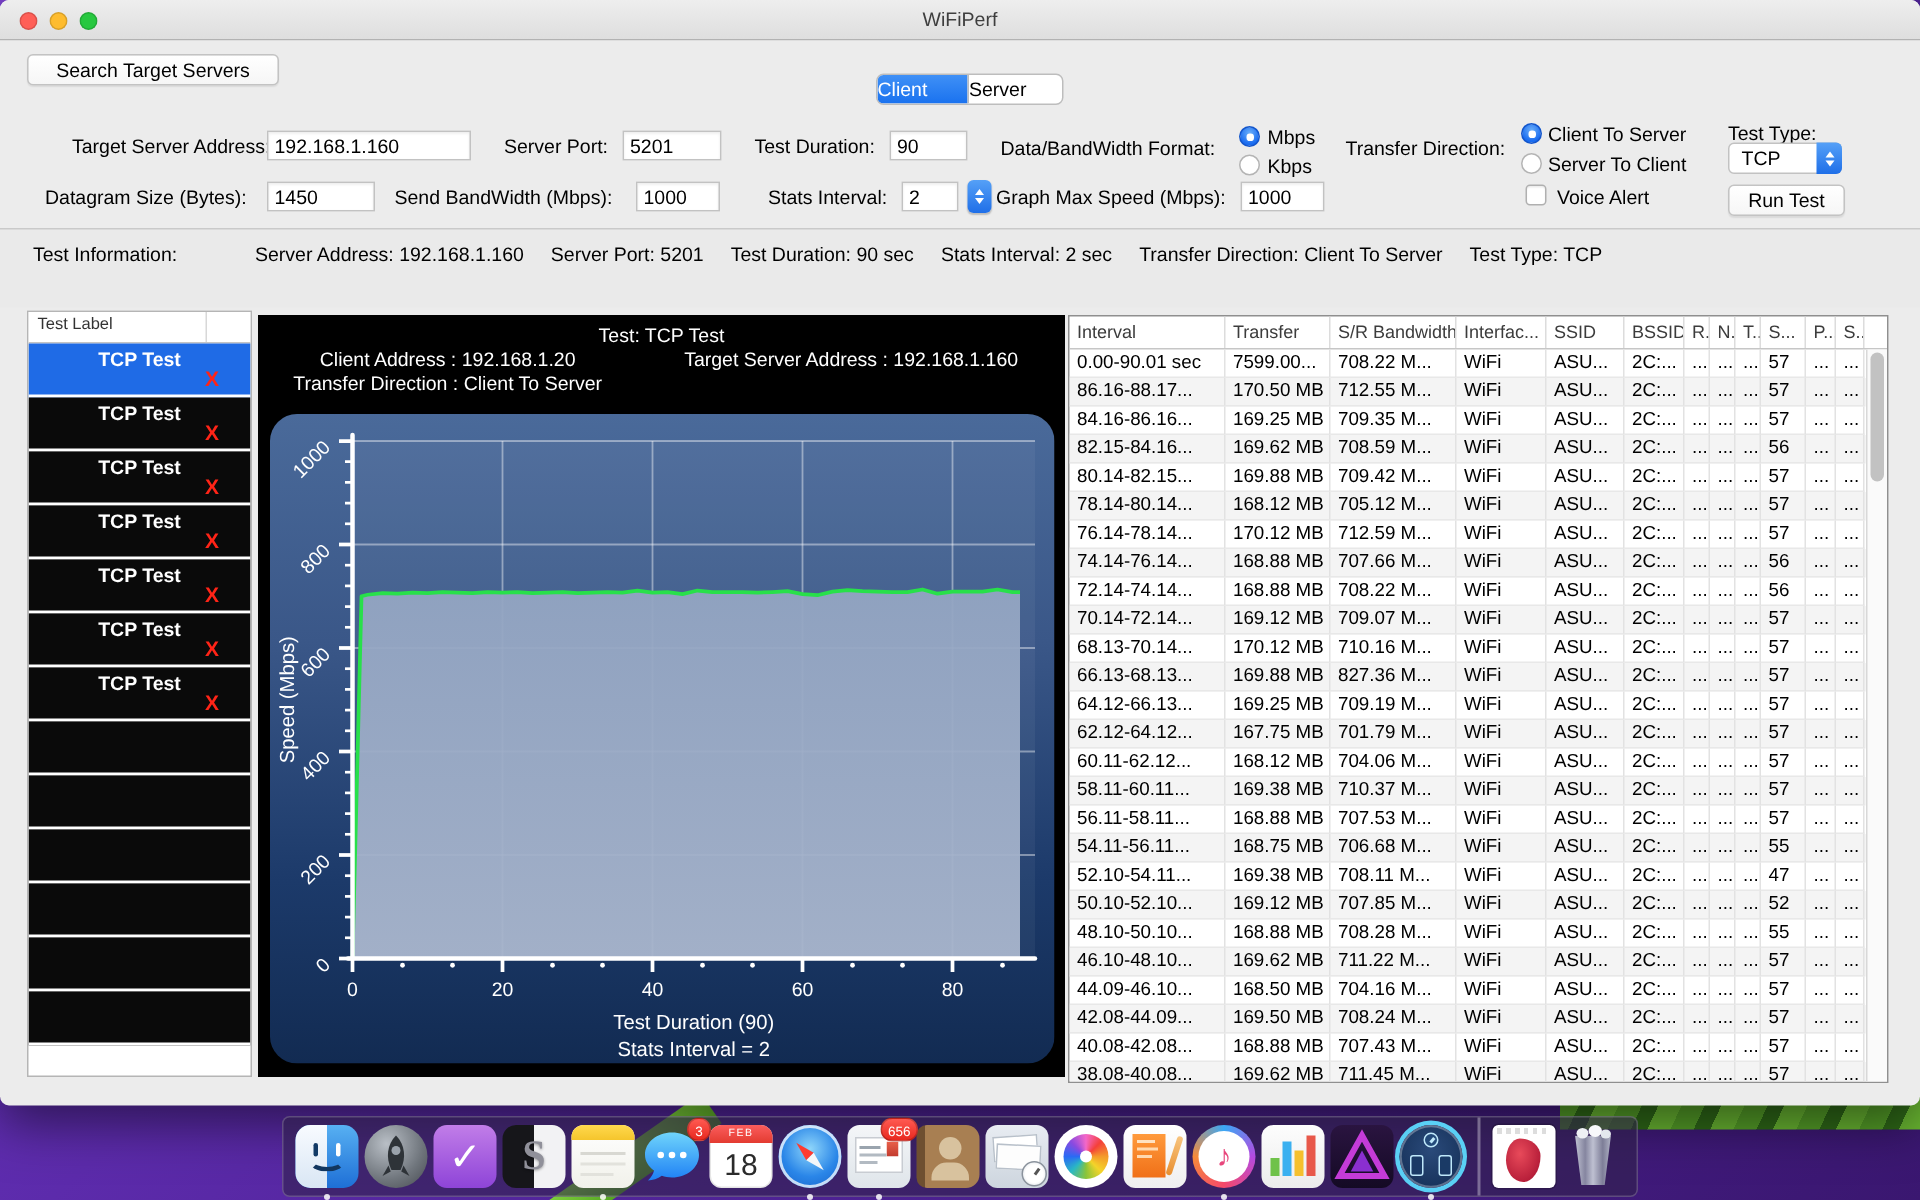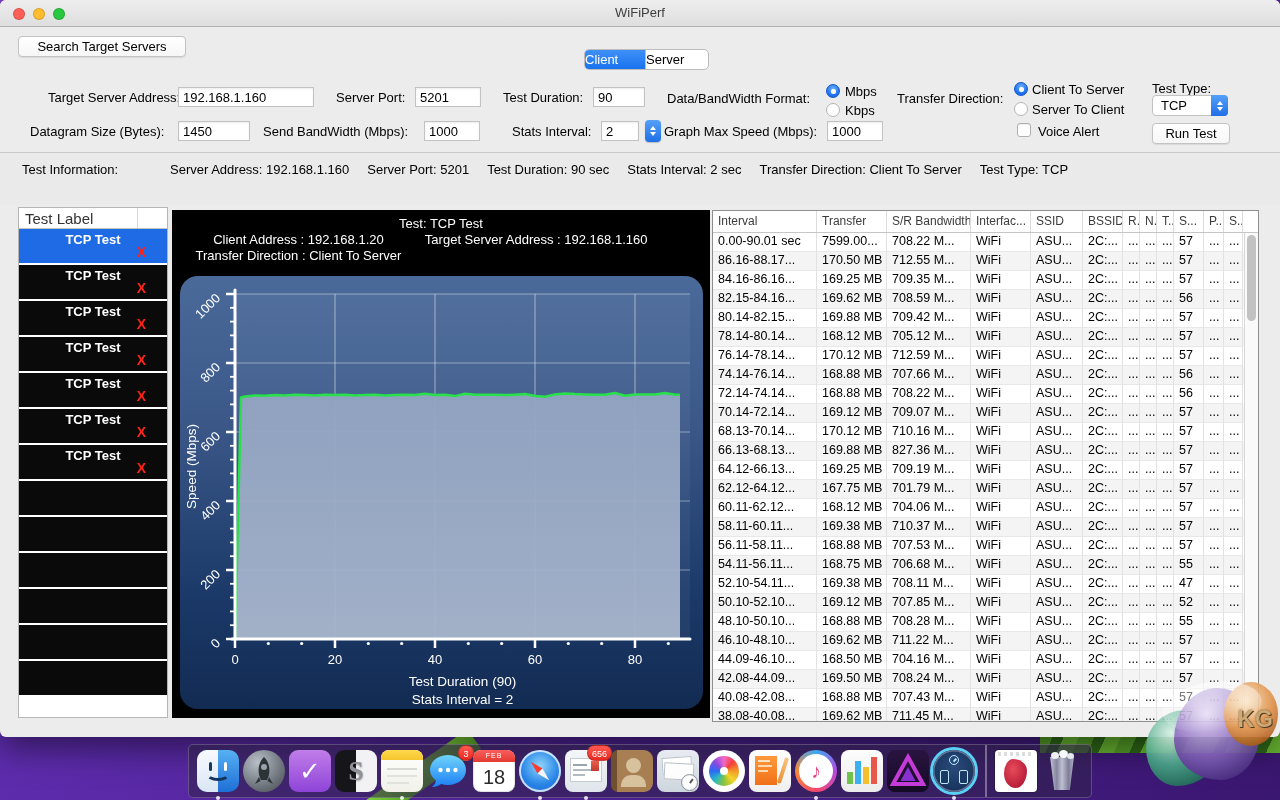--- a/index.html
+++ b/index.html
@@ -63,34 +63,34 @@
   .testinfo { position:absolute; left:0; top:152px; width:1280px; height:53px;
     border-top:1px solid #c9c9c9; background:#eaeaea; }
   .ti-label { position:absolute; left:22px; top:9px; }
   .ti-line1 { position:absolute; left:170px; top:9px; display:flex; gap:18px; white-space:nowrap; }
   .ti-line2 { position:absolute; left:170px; top:33px; display:flex; gap:46px; white-space:nowrap; }
 
   
   .testlist { position:absolute; left:18px; top:207px; width:150px; height:511px; overflow:hidden;
     background:#fff; border:1px solid #b5b5b5; }
   .tl-header { height:21px; background:#fff; border-bottom:1px solid #c4c4c4; display:flex; }
-  .tl-header .h1 { flex:1; padding:2px 0 0 6px; font-size:15px; color:#333; }
+  .tl-header .h1 { flex:1; padding:2px 0 0 6px; font-size:11px; color:#333; }
   .tl-header .h2 { width:30px; border-left:1px solid #d8d8d8; }
   .tl-row { position:relative; height:36px; background:#0a0a0a; border-bottom:2px solid #fff; }
   .tl-row.selected { background:#1f6be6; }
   .tl-lbl { padding-top:3px; text-align:center; color:#fff; font-weight:bold; font-size:13px; }
   .tl-x { position:absolute; right:21px; top:15px; color:#ff2417; font-weight:bold; font-size:14px; }
 
   
   .chartpane { position:absolute; left:172px; top:210px; width:538px; height:508px; background:#000;
     color:#fff; }
   .ch-line1 { text-align:center; padding-top:6px; }
   .ch-row { display:flex; margin-top:1px; }
   .ch-row .c1 { width:47%; text-align:center; }
-  .ch-row .c2 { width:53%; }
+  .ch-row .c2 { width:53%; text-align:center; }
   #chart-svg { position:absolute; left:8px; top:66px; }
 
   
   .datatable { position:absolute; left:712px; top:210px; width:547px; height:512px; background:#fff;
     border:1px solid #8f8f8f; overflow:hidden; }
   .thead, .tr { display:grid; grid-template-columns:104px 70px 84px 60px 52px 40px 17px 17px 17px 30px 20px 19px; }
   .thead { height:22px; border-bottom:1px solid #c6c6c6; }
   .th { font-size:12px; color:#3c3c3c; padding:3px 0 0 5px; border-right:1px solid #dcdcdc;
     white-space:nowrap; overflow:hidden; }
   .tr { height:19px; }
@@ -865,20 +865,13 @@
         <div style="position:absolute;left:9px;top:9px;width:23px;height:29px;background:radial-gradient(ellipse at 40% 35%,#e84a5a,#b81f3a 70%,#8a1028);border-radius:40% 60% 50% 50%/50% 40% 60% 50%"></div>
       </div>
       <div class="dock-item">
         <div style="position:absolute;left:8px;top:7px;right:8px;bottom:2px;background:linear-gradient(90deg,rgba(218,223,233,.9),rgba(160,168,182,.75) 30%,rgba(205,210,222,.9) 50%,rgba(150,158,172,.75) 75%,rgba(200,206,218,.9));clip-path:polygon(4% 0,96% 0,80% 100%,20% 100%)"></div>
         <div style="position:absolute;left:10px;top:2px;width:8px;height:7px;border-radius:50%;background:#eef0f4"></div>
         <div style="position:absolute;left:18px;top:0;width:9px;height:8px;border-radius:50%;background:#f8f9fb"></div>
         <div style="position:absolute;left:26px;top:3px;width:7px;height:6px;border-radius:50%;background:#e4e8ee"></div>
       </div>
     </div>
 
-  <div class="kg">
-    <div class="kg-blob kg-teal"></div>
-    <div class="kg-blob kg-purple"></div>
-    <div class="kg-blob kg-orange"></div>
-    <div class="kg-gloss"></div>
-    <div class="kg-text">KG</div>
-  </div>
 </div>
 
 </body></html>

